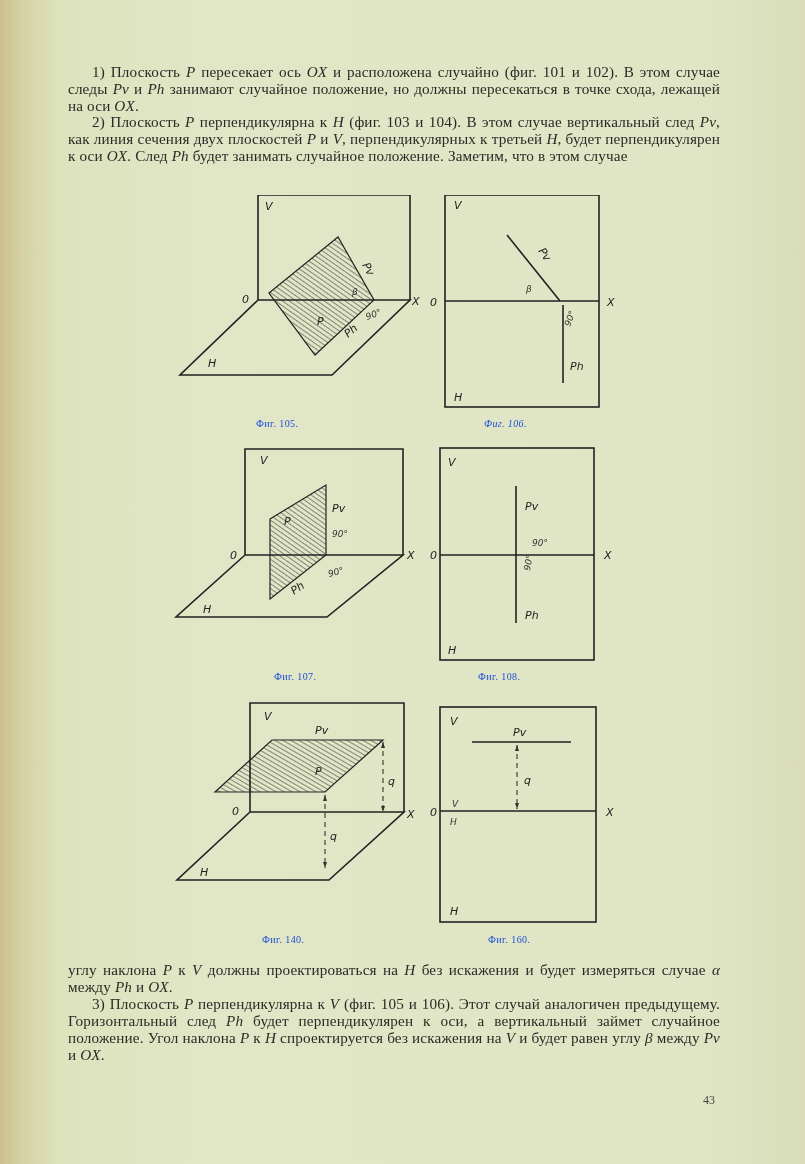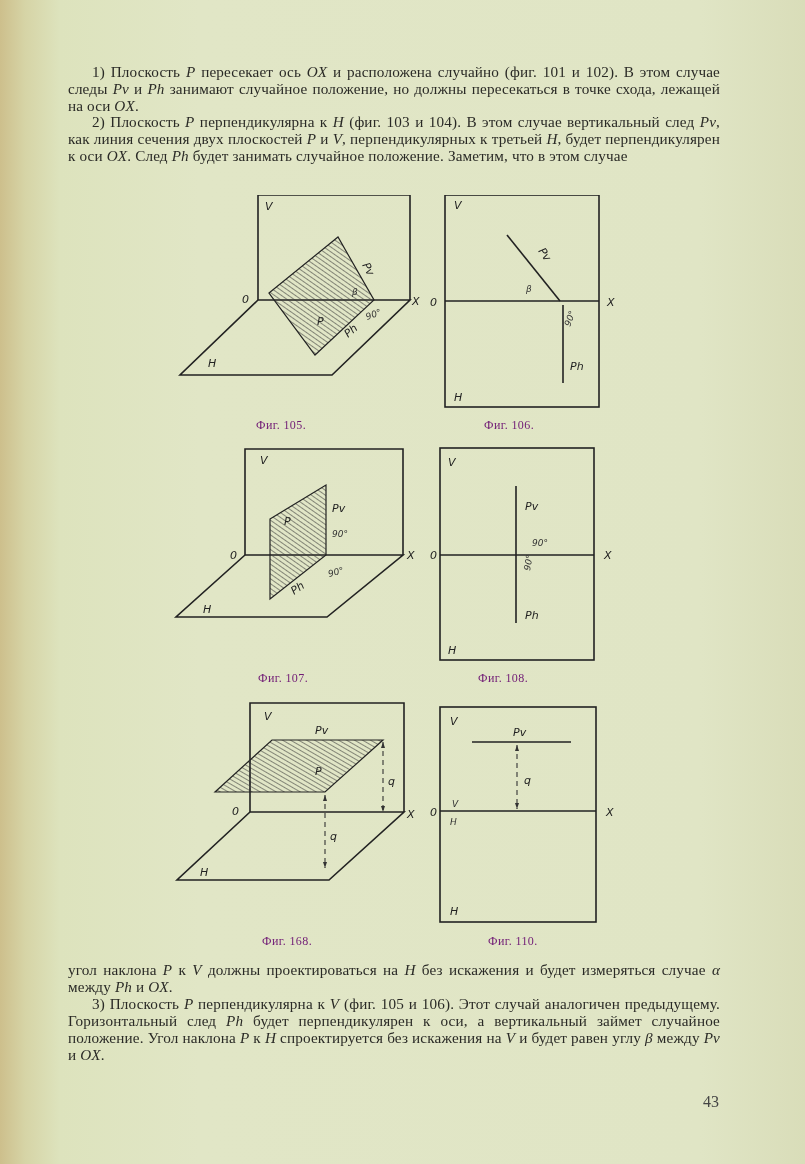--- a/index.html
+++ b/index.html
@@ -12,23 +12,23 @@
   .para {
     position:absolute; left:68px; width:652px;
     font-size:15.2px; line-height:17px; text-align:justify;
     letter-spacing:0.15px;
   }
   .para .ind { display:inline-block; width:24px; }
   .para i { font-style:italic; }
   .fig { position:absolute; }
   .fig svg { display:block; }
   .caption {
-    position:absolute; font-size:12px; letter-spacing:0.4px; color:#701a75;
+    position:absolute; font-size:10px; letter-spacing:0.4px; color:#1d4ed8;
   }
-  .pagenum { position:absolute; left:703px; top:1093px; font-size:16px; color:#444; }
+  .pagenum { position:absolute; left:703px; top:1093px; font-size:12px; color:#444; }
   .lbl { font-family:"DejaVu Sans", sans-serif; font-style:italic; font-size:11px; fill:#222; }
   .lbls { font-family:"DejaVu Sans", sans-serif; font-style:italic; font-size:9px; fill:#333; }
 </style>
 </head>
 <body>
 
 <div class="para" style="top:63px;"><span class="ind"></span><span>1) Плоскость </span><i>P</i><span> пересекает ось </span><i>OX</i><span> и расположена случайно (фиг. 101 и 102). В этом случае следы </span><i>Pv</i><span> и </span><i>Ph</i><span> занимают случайное положение, но должны пересекаться в точке схода, лежащей на оси </span><i>OX</i><span>.</span></div>
 
 <div class="para" style="top:113px;"><span class="ind"></span><span>2) Плоскость </span><i>P</i><span> перпендикулярна к </span><i>H</i><span> (фиг. 103 и 104). В этом случае вертикальный след </span><i>Pv</i><span>, как линия сечения двух плоскостей </span><i>P</i><span> и </span><i>V</i><span>, перпендикулярных к третьей </span><i>H</i><span>, будет перпендикулярен к оси </span><i>OX</i><span>. След </span><i>Ph</i><span> будет занимать случайное положение. Заметим, что в этом случае</span></div>
 
@@ -64,21 +64,21 @@
     <text class="lbl" x="24" y="14">V</text>
     <text class="lbl" x="0" y="111">0</text>
     <text class="lbl" x="177" y="111">X</text>
     <text class="lbl" x="24" y="206">H</text>
     <text class="lbl" x="108" y="56" transform="rotate(55 108 56)">Pv</text>
     <text class="lbl" x="140" y="175">Ph</text>
     <text class="lbls" x="140" y="132" transform="rotate(-70 140 132)">90°</text>
     <text class="lbls" x="96" y="97">β</text>
   </svg>
 </div>
-<div class="caption" style="left:484px; top:418px;">Фиг. 106.</div>
+<div class="caption" style="left:484px; top:418px;font-style:italic;">Фиг. 106.</div>
 
 <div class="fig" style="left:172px; top:447px;">
   <svg width="260" height="185" viewBox="0 0 260 185">
     <defs>
       <pattern id="hatch2" patternUnits="userSpaceOnUse" width="4" height="4" patternTransform="rotate(-55)">
         <line x1="0" y1="0" x2="0" y2="4" stroke="#333" stroke-width="1.1"></line>
       </pattern>
     </defs>
     <polyline points="73,108 73,2 231,2 231,108" fill="none" stroke="#222" stroke-width="1.6"></polyline>
     <polyline points="73,108 231,108 155,170 4,170 73,108" fill="none" stroke="#222" stroke-width="1.6"></polyline>
@@ -87,21 +87,21 @@
     <text class="lbl" x="58" y="112">0</text>
     <text class="lbl" x="235" y="112">X</text>
     <text class="lbl" x="31" y="166">H</text>
     <text class="lbl" x="112" y="78">P</text>
     <text class="lbl" x="160" y="65">Pv</text>
     <text class="lbl" x="122" y="148" transform="rotate(-35 122 148)">Ph</text>
     <text class="lbls" x="160" y="90">90°</text>
     <text class="lbls" x="157" y="130" transform="rotate(-15 157 130)">90°</text>
   </svg>
 </div>
-<div class="caption" style="left:258px; top:671px;">Фиг. 107.</div>
+<div class="caption" style="left:274px; top:671px;">Фиг. 107.</div>
 
 <div class="fig" style="left:430px; top:446px;">
   <svg width="200" height="220" viewBox="0 0 200 220">
     <rect x="10" y="2" width="154" height="212" fill="none" stroke="#222" stroke-width="1.6"></rect>
     <line x1="10" y1="109" x2="164" y2="109" stroke="#222" stroke-width="1.4"></line>
     <line x1="86" y1="40" x2="86" y2="177" stroke="#222" stroke-width="1.6"></line>
     <text class="lbl" x="18" y="20">V</text>
     <text class="lbl" x="0" y="113">0</text>
     <text class="lbl" x="174" y="113">X</text>
     <text class="lbl" x="18" y="208">H</text>
@@ -133,39 +133,39 @@
     <text class="lbl" x="92" y="20">V</text>
     <text class="lbl" x="60" y="115">0</text>
     <text class="lbl" x="235" y="118">X</text>
     <text class="lbl" x="28" y="176">H</text>
     <text class="lbl" x="143" y="75">P</text>
     <text class="lbl" x="143" y="34">Pv</text>
     <text class="lbl" x="216" y="85">q</text>
     <text class="lbl" x="158" y="140">q</text>
   </svg>
 </div>
-<div class="caption" style="left:262px; top:934px;">Фиг. 168.</div>
+<div class="caption" style="left:262px; top:934px;">Фиг. 140.</div>
 
 <div class="fig" style="left:430px; top:703px;">
   <svg width="200" height="225" viewBox="0 0 200 225">
     <rect x="10" y="4" width="156" height="215" fill="none" stroke="#222" stroke-width="1.6"></rect>
     <line x1="10" y1="108" x2="166" y2="108" stroke="#222" stroke-width="1.4"></line>
     <line x1="42" y1="39" x2="141" y2="39" stroke="#222" stroke-width="1.6"></line>
     <line x1="87" y1="42" x2="87" y2="106" stroke="#333" stroke-width="1.1" stroke-dasharray="5,4"></line>
     <polygon points="87,42 85,48 89,48" fill="#333"></polygon>
     <polygon points="87,106 85,100 89,100" fill="#333"></polygon>
     <text class="lbl" x="20" y="22">V</text>
     <text class="lbl" x="0" y="113">0</text>
     <text class="lbl" x="176" y="113">X</text>
     <text class="lbl" x="20" y="212">H</text>
     <text class="lbl" x="83" y="33">Pv</text>
     <text class="lbl" x="94" y="81">q</text>
     <text class="lbls" x="22" y="104">V</text>
     <text class="lbls" x="20" y="122">H</text>
   </svg>
 </div>
-<div class="caption" style="left:488px; top:934px;">Фиг. 110.</div>
+<div class="caption" style="left:488px; top:934px;">Фиг. 160.</div>
 
-<div class="para" style="top:961px;"><span>угол наклона </span><i>P</i><span> к </span><i>V</i><span> должны проектироваться на </span><i>H</i><span> без искажения и будет измеряться случае </span><i>α</i><span> между </span><i>Ph</i><span> и </span><i>OX</i><span>.</span></div>
+<div class="para" style="top:961px;"><span>углу наклона </span><i>P</i><span> к </span><i>V</i><span> должны проектироваться на </span><i>H</i><span> без искажения и будет измеряться случае </span><i>α</i><span> между </span><i>Ph</i><span> и </span><i>OX</i><span>.</span></div>
 
 <div class="para" style="top:995px;"><span class="ind"></span><span>3) Плоскость </span><i>P</i><span> перпендикулярна к </span><i>V</i><span> (фиг. 105 и 106). Этот случай аналогичен предыдущему. Горизонтальный след </span><i>Ph</i><span> будет перпендикулярен к оси, а вертикальный займет случайное положение. Угол наклона </span><i>P</i><span> к </span><i>H</i><span> спроектируется без искажения на </span><i>V</i><span> и будет равен углу </span><i>β</i><span> между </span><i>Pv</i><span> и </span><i>OX</i><span>.</span></div>
 
 <div class="pagenum">43</div>
 
 </body></html>

